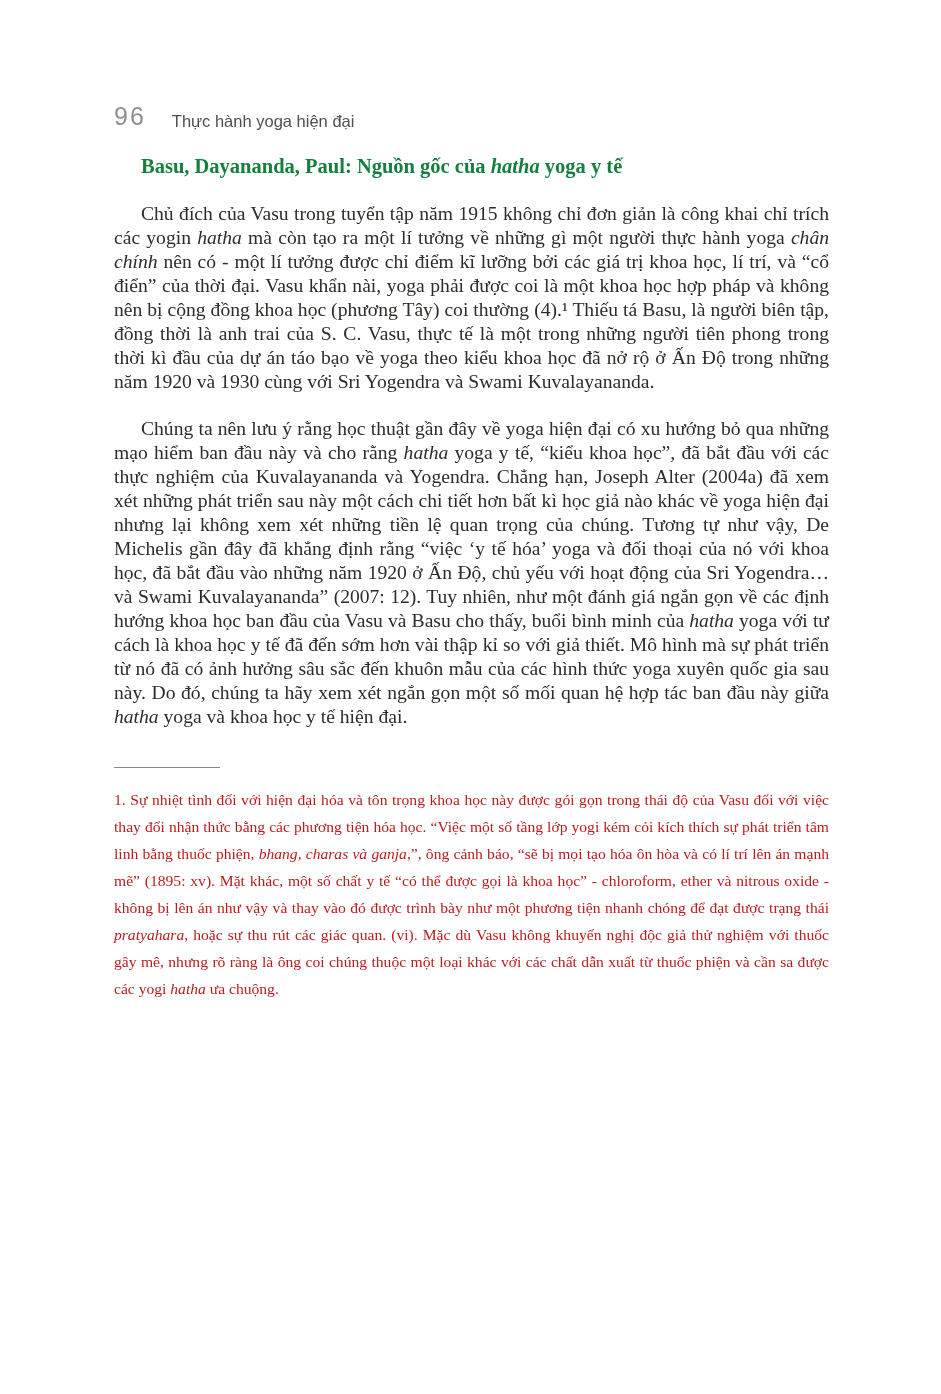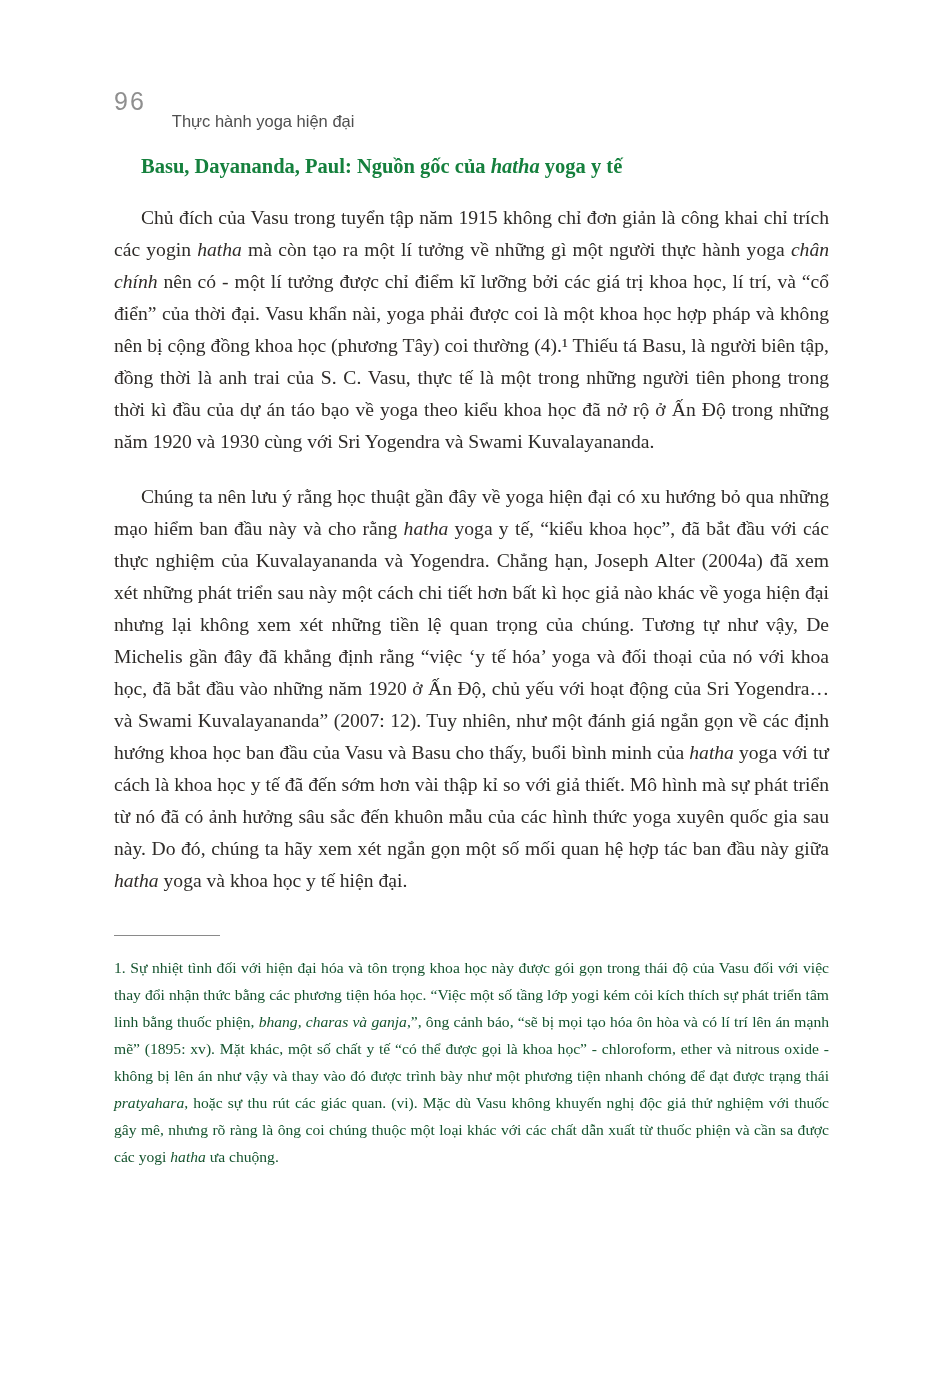--- a/index.html
+++ b/index.html
@@ -11,21 +11,21 @@
     color: #2b2b2b;
     overflow: hidden;
   }
   .page {
     width: 100%;
     height: 100%;
     padding: 72px 112px 0 114px;
   }
   .running-header {
     display: flex;
-    align-items: center;
+    align-items: flex-end;
     gap: 26px;
     font-family: "Liberation Sans", sans-serif;
     margin-bottom: 24px;
   }
   .page-number {
     font-size: 25px;
     color: #8f8f8f;
     letter-spacing: 2px;
     font-weight: 400;
   }
@@ -36,38 +36,38 @@
   }
   .section-heading {
     font-size: 20.5px;
     font-weight: bold;
     margin: 14px 0 24px 27px;
     color: #15803d;
   }
   .section-heading em { font-style: italic; }
   .body-para {
     font-size: 19.6px;
-    line-height: 32px;
+    line-height: 24px;
     text-align: justify;
     text-indent: 27px;
     color: #2e2b28;
   }
   .body-para + .body-para { margin-top: 23px; }
   .body-para em, .footnote em { font-style: italic; }
   .footnote-rule {
     width: 106px;
     height: 0;
     border-top: 1px solid #8a8a8a;
     margin: 38px 0 18px 0;
   }
   .footnote {
     font-size: 15.6px;
     line-height: 27px;
     text-align: justify;
-    color: #14532d;
+    color: #b91c1c;
   }
 </style>
 </head>
 <body>
 
 <div class="page">
 
   <header class="running-header">
     <span class="page-number">96</span>
     <span class="running-title">Thực hành yoga hiện đại</span>

